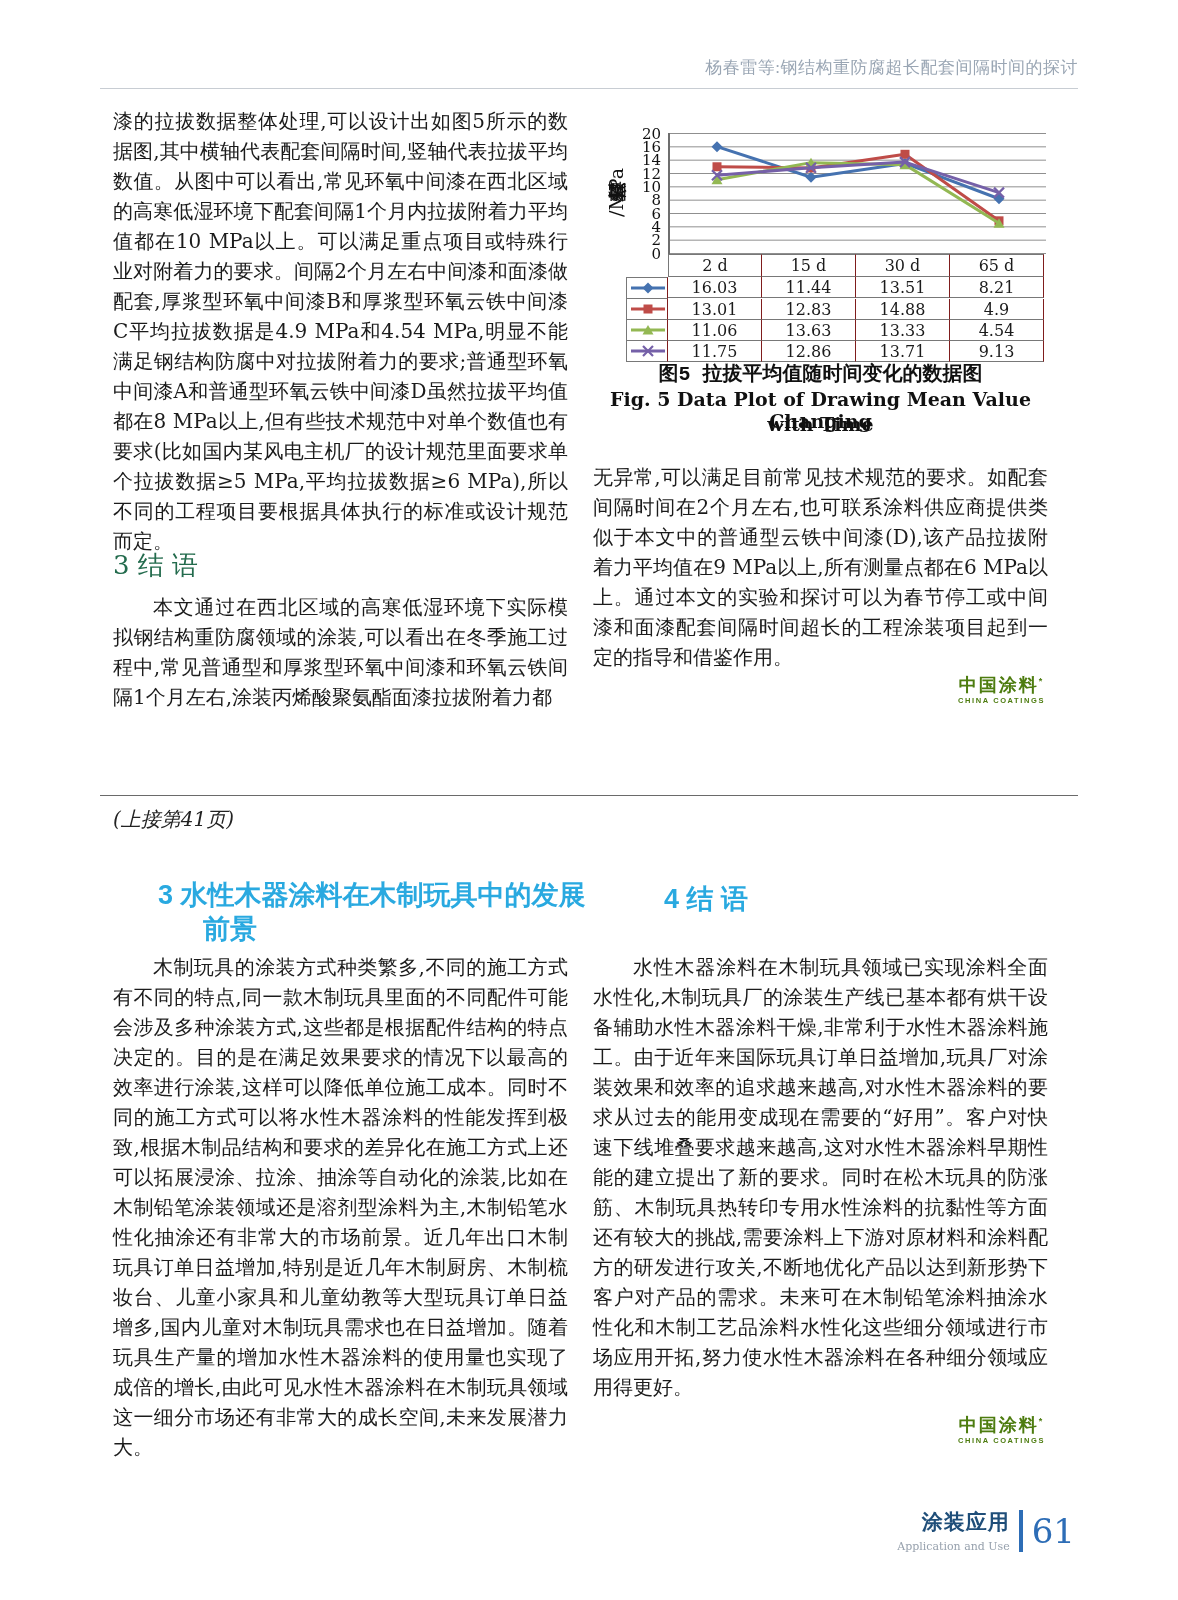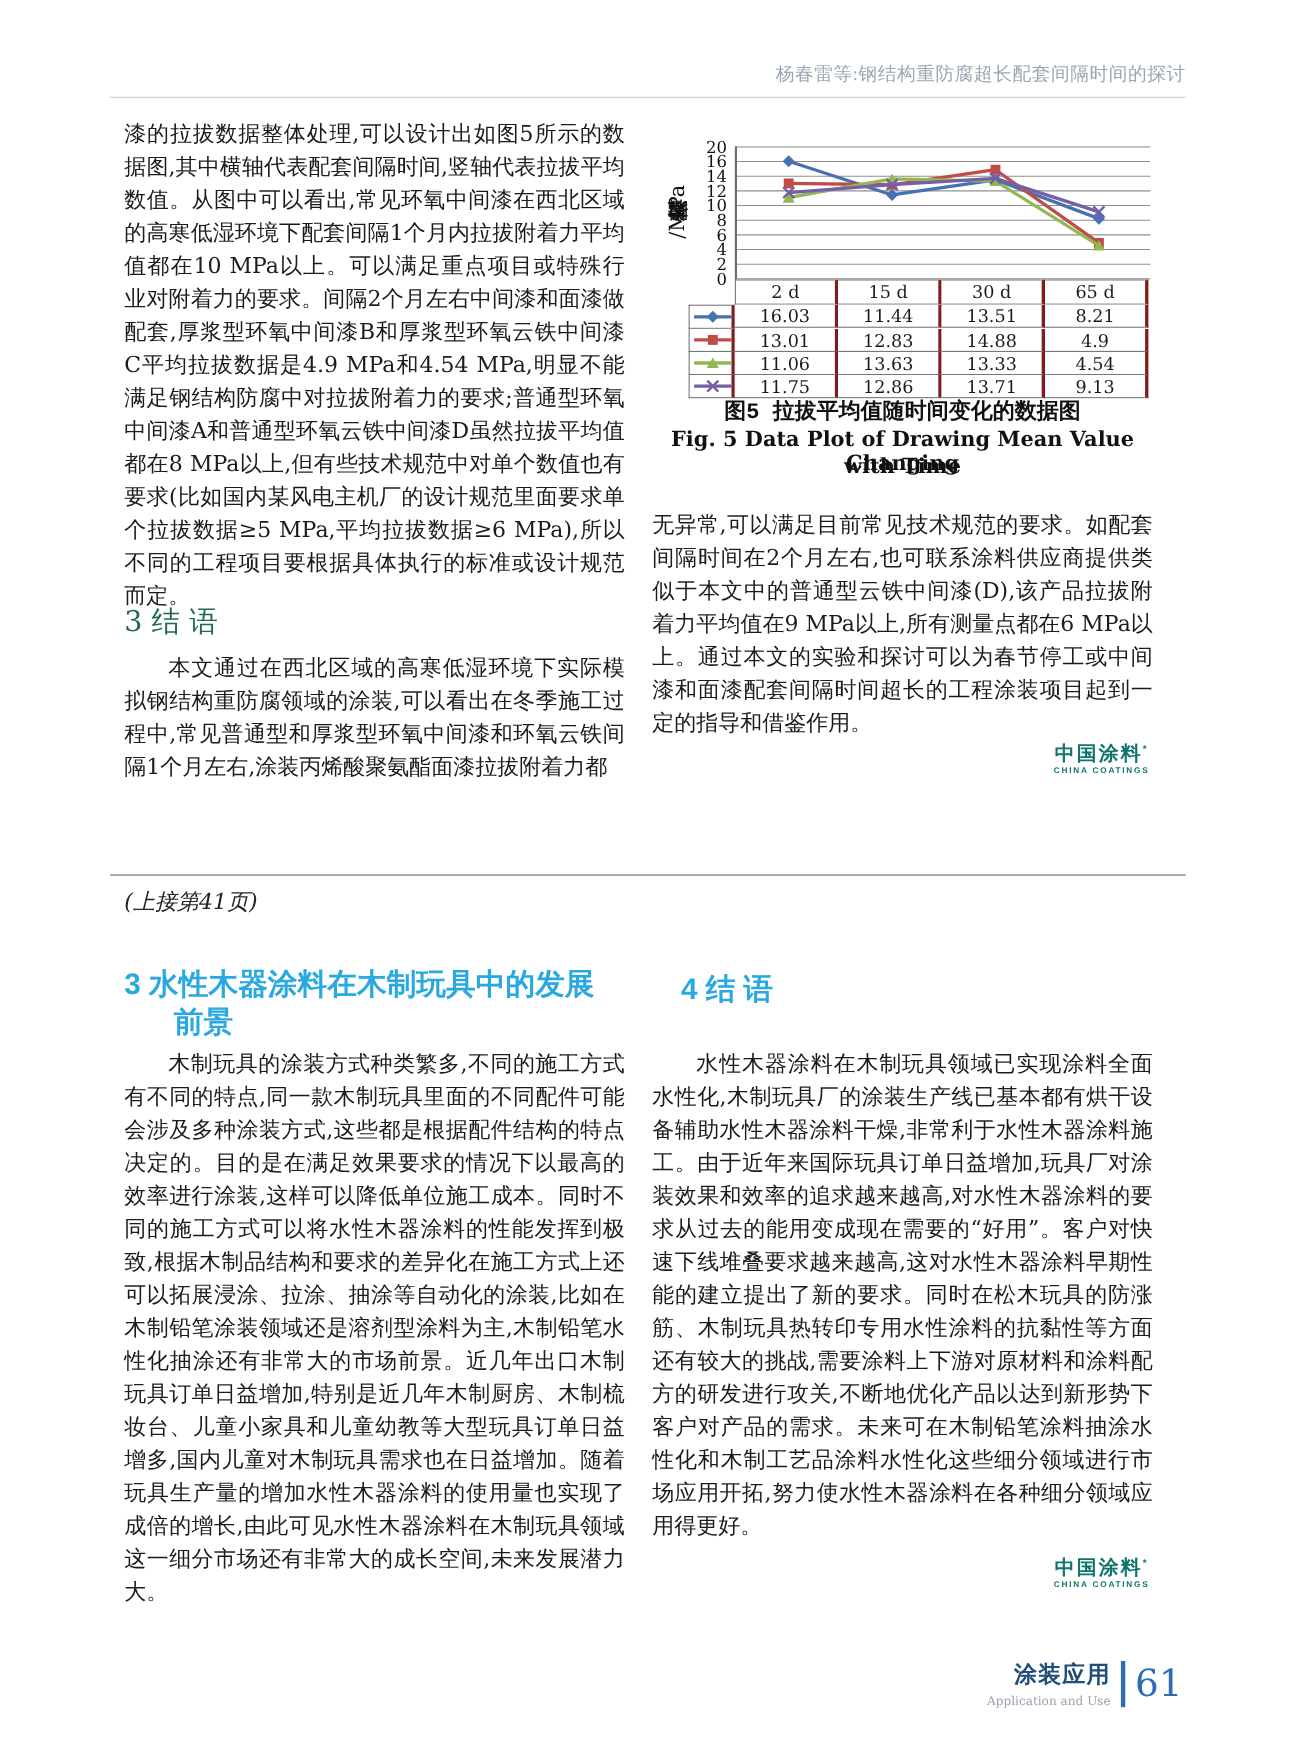--- a/index.html
+++ b/index.html
@@ -11,50 +11,50 @@
         font-size:17px;color:#9aa6b4;letter-spacing:.5px;}
   .header-rule{position:absolute;top:88px;left:100px;width:978px;height:1px;background:#c8cdd3;}
   
   .col{position:absolute;width:455px;font-size:20px;line-height:30px;text-align:justify;}
   .para{margin:0;}
   .para.indent{text-indent:2em;}
   
   .h-green{position:absolute;font-size:26px;color:#236b4d;font-weight:400;
         font-family:"DejaVu Serif","Liberation Serif",serif;}
   .h-cyan{position:absolute;font-size:27px;line-height:34px;color:#29a9e0;font-weight:bold;
-        font-family:"Liberation Sans","DejaVu Sans",sans-serif;}
+        font-family:"Liberation Sans","DejaVu Sans",sans-serif;margin-left:45px;}
   .h-cyan .wrap2{display:block;padding-left:45px;}
   
   .chart{position:absolute;left:604px;top:125px;width:440px;height:232px;}
   .chart .ylabel{position:absolute;left:0;top:6px;height:123px;writing-mode:vertical-rl;
         transform:rotate(180deg);font-size:19px;color:#111;text-align:center;line-height:24px;}
   .chart .yticks{position:absolute;left:22px;top:8px;width:40px;height:121px;}
   .chart .yticks span{position:absolute;right:5px;font-size:15px;color:#111;}
   .chart .plot{position:absolute;left:64px;top:8px;width:376px;height:121px;border-left:2px solid #6e6e6e;}
   .chart .plot svg{display:block;}
   .chart .tbl{position:absolute;left:22px;top:129px;width:418px;display:grid;
         grid-template-columns:42px 94px 94px 94px 94px;font-size:16px;}
   .tcell{display:flex;align-items:center;justify-content:center;height:20px;
-        border-right:3px solid #7f1d1d;border-bottom:1px solid #787878;background:#fff;}
+        border-right:1px solid #7f1d1d;border-bottom:1px solid #787878;background:#fff;}
   .tcell.t-head{height:21px;border-top:1px solid #787878;font-weight:400;}
   .tcell.t-blank{border:none;background:transparent;}
   .tcell.t-bl{border-left:1px solid #787878;}
   .tcell.t-bt{border-top:1px solid #787878;}
   .tcell.t-legend{justify-content:flex-start;padding-left:2px;}
   .tcell.t-legend svg{margin-right:1px;flex:0 0 auto;}
   
   .fig-cap-cn{position:absolute;left:593px;top:360px;width:455px;text-align:center;
         font-size:20px;font-weight:bold;font-family:Liberation Mono, monospace;color:#111;}
   .fig-cap-en{position:absolute;left:593px;width:455px;text-align:center;font-size:19px;
         font-weight:bold;color:#111;}
   
   .mid-divider{position:absolute;top:795px;left:100px;width:978px;height:1px;background:#6a6a6a;}
   .cont-note{position:absolute;top:806px;left:113px;font-size:20px;font-style:italic;color:#222;}
   
-  .logo{position:absolute;right:133px;text-align:center;color:#0f766e;
+  .logo{position:absolute;right:133px;text-align:center;color:#4d7c0f;
         font-family:"Liberation Sans","DejaVu Sans",sans-serif;line-height:1;}
   .logo .cn{font-size:18px;font-weight:bold;letter-spacing:2px;}
   .logo .cn sup{font-size:9px;}
   .logo .en{font-size:7.5px;font-weight:bold;letter-spacing:1.6px;margin-top:3px;}
   
   .footer{position:absolute;top:1508px;right:103px;display:flex;align-items:center;}
   .footer .left{display:flex;flex-direction:column;align-items:flex-end;margin-right:9px;}
   .footer .cn{font-size:21px;font-weight:bold;color:#1f4e79;
         font-family:"Liberation Sans","DejaVu Sans",sans-serif;letter-spacing:1px;}
   .footer .en{font-size:11px;color:#97a1ad;margin-top:4px;}

